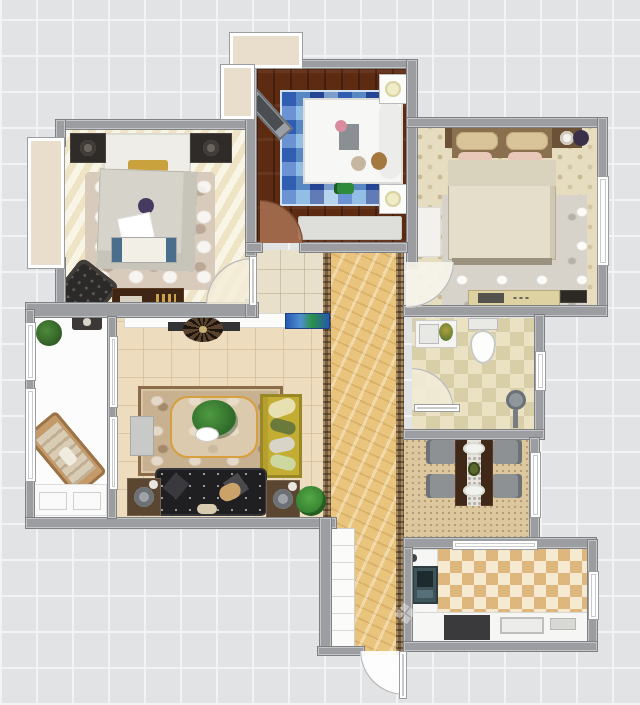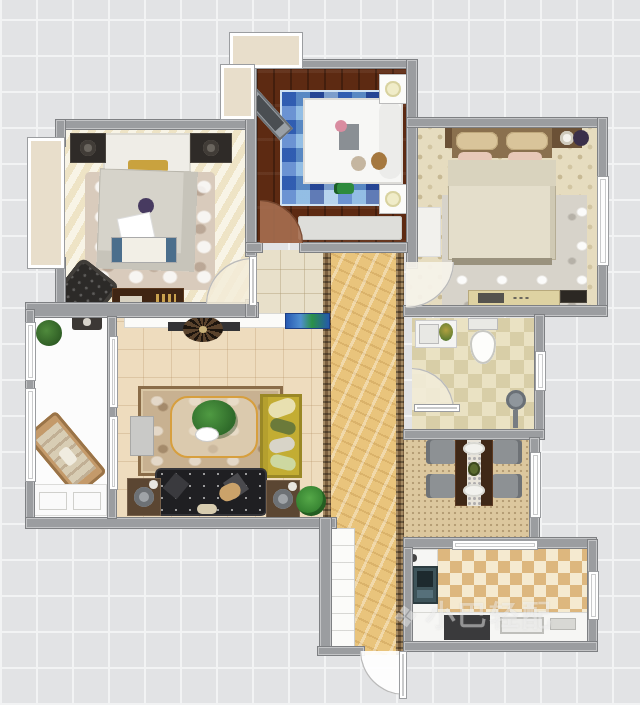--- a/index.html
+++ b/index.html
@@ -255,16 +255,15 @@
   <div class="win" style="left:249px;top:256px;width:6px;height:48px;"></div>
   <div class="door" style="left:260px;top:200px;width:43px;height:43px;border-top-right-radius:100%;background:rgba(166,110,80,.9);box-shadow:inset -1px 1px 0 rgba(90,50,30,.6);"></div>
   <div class="door" style="left:406px;top:262px;width:48px;height:46px;border-bottom-right-radius:100%;background:rgba(246,243,234,.92);box-shadow:inset -1px -1px 0 #bbb;"></div>
   <div class="door" style="left:412px;top:368px;width:42px;height:42px;border-top-right-radius:100%;background:rgba(242,236,216,.9);box-shadow:inset -1px 1px 0 #bbb;"></div>
   <div class="win" style="left:414px;top:404px;width:44px;height:6px;"></div>
   <div class="door" style="left:360px;top:651px;width:44px;height:44px;border-bottom-left-radius:100%;background:rgba(255,255,255,.92);box-shadow:inset 1px -1px 0 #bbb;"></div>
   <div class="win" style="left:399px;top:651px;width:6px;height:46px;"></div>
 
   <div id="watermark" style="left:392px;top:596px;">
     <span class="logo">❖</span>
-    <span>小巴轻配</span>
   </div>
 
 </div>
 
 </body></html>

